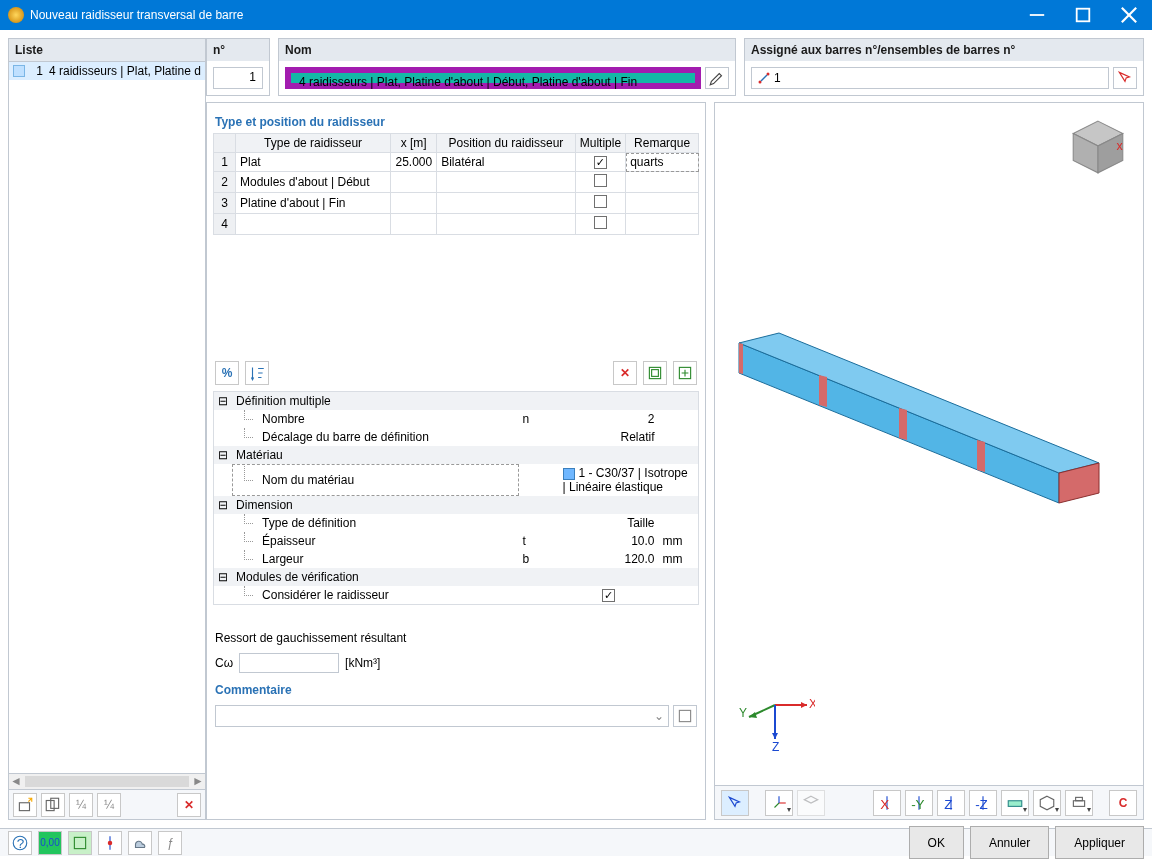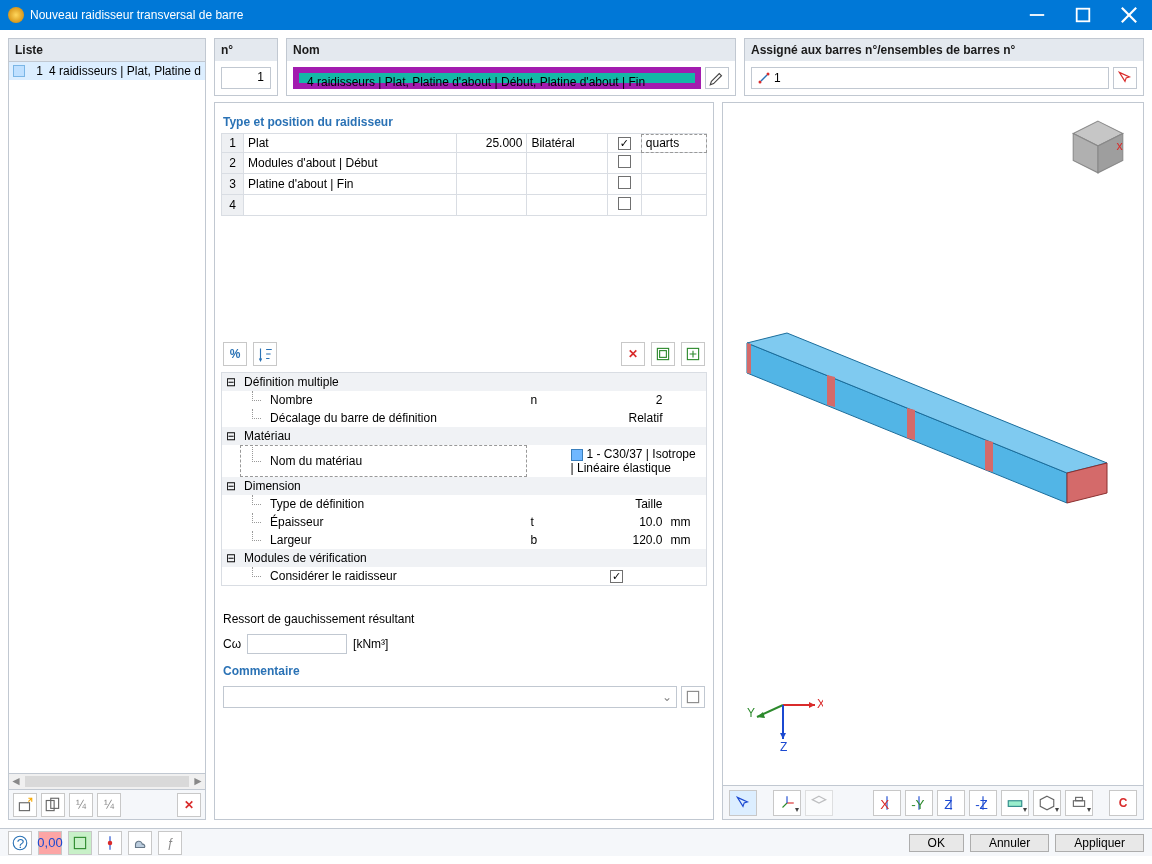--- a/index.html
+++ b/index.html
@@ -3,21 +3,21 @@
 <meta charset="utf-8">
 <style>
 * { box-sizing: border-box; margin: 0; padding: 0; font-family: "Segoe UI", Tahoma, sans-serif; font-size: 12px; }
 html, body { width: 1152px; height: 864px; background: #fff; overflow: hidden; }
 
 .title-bar { background: #0078d7; color: #fff; height: 30px; display: flex; align-items: center; padding-left: 8px; }
 .title-bar .icon { width: 16px; height: 16px; margin-right: 6px; background: radial-gradient(circle,#ffd75c,#c87c00); border-radius: 50%; }
 .title-bar .title { flex: 1; }
 .title-bar .win-btn { width: 46px; height: 30px; display: flex; align-items: center; justify-content: center; color: #fff; }
 
-.app-body { display: flex; width: 100%; height: 798px; padding: 8px; gap: 8px; background: #fff; justify-content: flex-end; }
+.app-body { display: flex; width: 100%; height: 798px; padding: 8px; background: #fff; justify-content: flex-end; }
 
 .left-panel { width: 198px; display: flex; flex-direction: column; border: 1px solid #c1c8d1; }
 .left-header { background: #e4e9ef; color: #1a1a1a; padding: 4px 6px; border-bottom: 1px solid #c1c8d1; font-weight: 600; }
 .left-list { flex: 1; background: #fff; overflow: hidden; }
 .list-row { display: flex; align-items: center; background: #dceeff; padding: 2px 4px; gap: 6px; }
 .list-row .sq { width: 12px; height: 12px; background: #bfe0ff; border: 1px solid #7ab6e6; }
 .list-row .num { width: 12px; text-align: right; }
 .list-row .txt { flex: 1; white-space: nowrap; overflow: hidden; }
 .left-scroll { height: 16px; background: #f0f0f0; border-top: 1px solid #c1c8d1; display: flex; }
 .left-scroll .bar { flex: 1; background: #d9d9d9; margin: 2px; }
@@ -89,21 +89,21 @@
 
 .vbtn { width: 28px; height: 26px; border:1px solid #c8c8c8; background:#fff; display:flex; align-items:center; justify-content:center; position:relative; }
 .vbtn .dd { position:absolute; right:1px; bottom:1px; font-size:8px; color:#444; }
 .vbtn.red-c { color:#d92b2b; font-weight:700; }
 
 .axes { position:absolute; left: 20px; bottom: 30px; width: 80px; height: 80px; }
 .navcube { position:absolute; right: 14px; top: 14px; width: 62px; height: 62px; }
 
 .footer-bar { height: 28px; background:#f5f7fa; border-top:1px solid #c1c8d1; display:flex; align-items:center; padding:0 8px; gap:6px; }
 .footer-bar .spacer { flex:1; }
-.btn { height:18px; padding:0 18px; border:1px solid #adadad; background:#e8e8e8; }
+.btn { height:33px; padding:0 18px; border:1px solid #adadad; background:#e8e8e8; }
 
 .icon-svg { width:18px; height:18px; }
 
 .chk { width:13px; height:13px; border:1px solid #707070; display:inline-flex; align-items:center; justify-content:center; background:#fff; }
 .chk.checked:after { content:"✓"; font-size:11px; line-height:11px; color:#000; }
 
 .mat-swatch { width: 12px; height:12px; background:#6fb7ff; border:1px solid #3a7fbd; display:inline-block; vertical-align:middle; margin-right:4px; }
 
 .dotted-cell { outline: 1px dashed #999; outline-offset:-1px; }
 </style>
@@ -209,20 +209,28 @@
     </div>
 
     <div class="middle-row">
 
       <div class="form-area">
         <div class="form-scroll">
           <div class="section-title">Type et position du raidisseur</div>
 
           <table class="grid-table">
             <tbody>
+                <tr>
+              <th class="rownum"></th>
+              <th>Type de raidisseur</th>
+              <th style="width:46px">x [m]</th>
+              <th>Position du raidisseur</th>
+              <th style="width:48px">Multiple</th>
+              <th>Remarque</th>
+            </tr>
             <tr>
               <td class="rownum">1</td>
               <td>Plat</td>
               <td class="right">25.000</td>
               <td>Bilatéral</td>
               <td class="center"><span class="chk checked"></span></td>
               <td class="dotted-cell">quarts</td>
             </tr>
             <tr>
               <td class="rownum">2</td>
@@ -477,21 +485,21 @@
   </div>
 </div>
 
 <div class="footer-bar">
   <div class="tbtn">
       <svg class="icon-svg" viewBox="0 0 16 16">
         <circle cx="8" cy="8" r="6" fill="none" stroke="#2a72b5"></circle>
         <text x="5" y="12" font-size="10" fill="#2a72b5">?</text>
       </svg>
     </div>
-  <div class="tbtn" style="background:#fca5a5;color:#1b49d1;font-size:13px">0,00</div>
+  <div class="tbtn" style="background:#22c55e;color:#1b49d1;font-size:10px">0,00</div>
   <div class="tbtn" style="background:#c8f0c8">
       <svg class="icon-svg" viewBox="0 0 16 16">
         <rect x="3" y="3" width="10" height="10" fill="none" stroke="#2d8a2d"></rect>
       </svg>
     </div>
   <div class="tbtn">
       <svg class="icon-svg" viewBox="0 0 16 16">
         <line x1="8" y1="2" x2="8" y2="14" stroke="#1b49d1"></line>
         <circle cx="8" cy="8" r="2" fill="#d92b2b"></circle>
       </svg>

